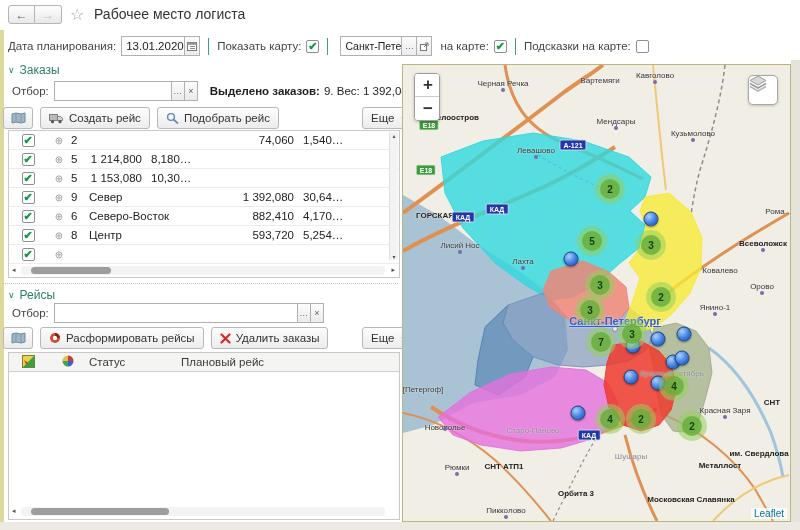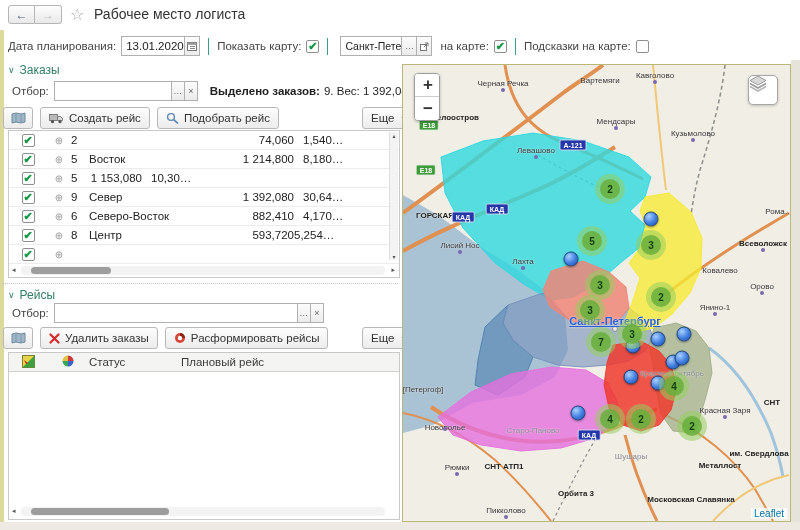--- a/index.html
+++ b/index.html
@@ -202,21 +202,20 @@
           <span class="gc" style="width: 152px;"></span>
           <span class="gc num" style="width: 53px;">74,060</span>
           <span class="gc" style="width: 48px; padding-left: 9px;">1,540…</span>
         </div>
         <div class="trow">
           <span class="gc" style="width: 38px; display: flex; justify-content: center;">
             <span class="cb on">✔</span>
           </span>
           <span class="gc expand" style="width: 24px; text-align: center;">⊕</span>
           <span class="gc" style="width: 18px;">5</span>
-          <span class="gc" style="width: 152px;">Восток</span>
           <span class="gc num" style="width: 53px;">1 214,800</span>
           <span class="gc" style="width: 48px; padding-left: 9px;">8,180…</span>
         </div>
         <div class="trow">
           <span class="gc" style="width: 38px; display: flex; justify-content: center;">
             <span class="cb on">✔</span>
           </span>
           <span class="gc expand" style="width: 24px; text-align: center;">⊕</span>
           <span class="gc" style="width: 18px;">5</span>
           <span class="gc num" style="width: 53px;">1 153,080</span>
@@ -243,21 +242,21 @@
           <span class="gc" style="width: 48px; padding-left: 9px;">4,170…</span>
         </div>
         <div class="trow">
           <span class="gc" style="width: 38px; display: flex; justify-content: center;">
             <span class="cb on">✔</span>
           </span>
           <span class="gc expand" style="width: 24px; text-align: center;">⊕</span>
           <span class="gc" style="width: 18px;">8</span>
           <span class="gc" style="width: 152px;">Центр</span>
           <span class="gc num" style="width: 53px;">593,720</span>
-          <span class="gc" style="width: 48px; ">5,254…</span>
+          <span class="gc" style="width: 48px; padding-left: 9px;">5,254…</span>
         </div>
         <div class="trow">
           <span class="gc" style="width: 38px; display: flex; justify-content: center;">
             <span class="cb on">✔</span>
           </span>
           <span class="gc expand" style="width: 24px; text-align: center;">⊕</span>
           <span class="gc" style="width: 18px;"></span>
           <span class="gc" style="width: 152px;"></span>
           <span class="gc num" style="width: 53px;"></span>
           <span class="gc" style="width: 48px; padding-left: 9px;"></span>
@@ -289,32 +288,32 @@
   </div>
 
   <div style="position:absolute;left:3px;top:327px;display:flex;gap:7px">
     <span class="btn iconbtn">
       <svg width="15" height="12" viewBox="0 0 15 12">
           <path d="M1 2 L5 1 L10 2 L14 1 V10 L10 11 L5 10 L1 11 Z" fill="#9fb6c6" stroke="#6f8ba0"></path>
           <path d="M5 1 V10 M10 2 V11" stroke="#7e99ac"></path>
         </svg>
     </span>
     <span class="btn">
-      <svg width="11" height="11" viewBox="0 0 11 11">
-          <path d="M1.5 1.5 L9.5 9.5 M9.5 1.5 L1.5 9.5" stroke="#d42a2a" stroke-width="2.2" stroke-linecap="round"></path>
-        </svg>
-      <span>Удалить заказы</span>
-    </span>
-    <span class="btn">
       <svg width="12" height="12" viewBox="0 0 12 12">
           <circle cx="6" cy="6" r="5" fill="#d44a3a"></circle>
           <circle cx="6" cy="6" r="2.2" fill="#fff"></circle>
           <path d="M6 1 A5 5 0 0 1 11 6 L8.2 6 A2.2 2.2 0 0 0 6 3.8 Z" fill="#8c2318"></path>
         </svg>
       <span>Расформировать рейсы</span>
+    </span>
+    <span class="btn">
+      <svg width="11" height="11" viewBox="0 0 11 11">
+          <path d="M1.5 1.5 L9.5 9.5 M9.5 1.5 L1.5 9.5" stroke="#d42a2a" stroke-width="2.2" stroke-linecap="round"></path>
+        </svg>
+      <span>Удалить заказы</span>
     </span>
   </div>
   <span class="btn" style="position:absolute;left:362px;top:327px">
     <span>Еще</span>
       <span class="drop">▾</span>
   </span>
 
   <div class="grid" style="left:8px;top:352px;width:392px;height:168px">
     <div class="ghead">
       <span class="gc" style="width:38px;text-align:center">

